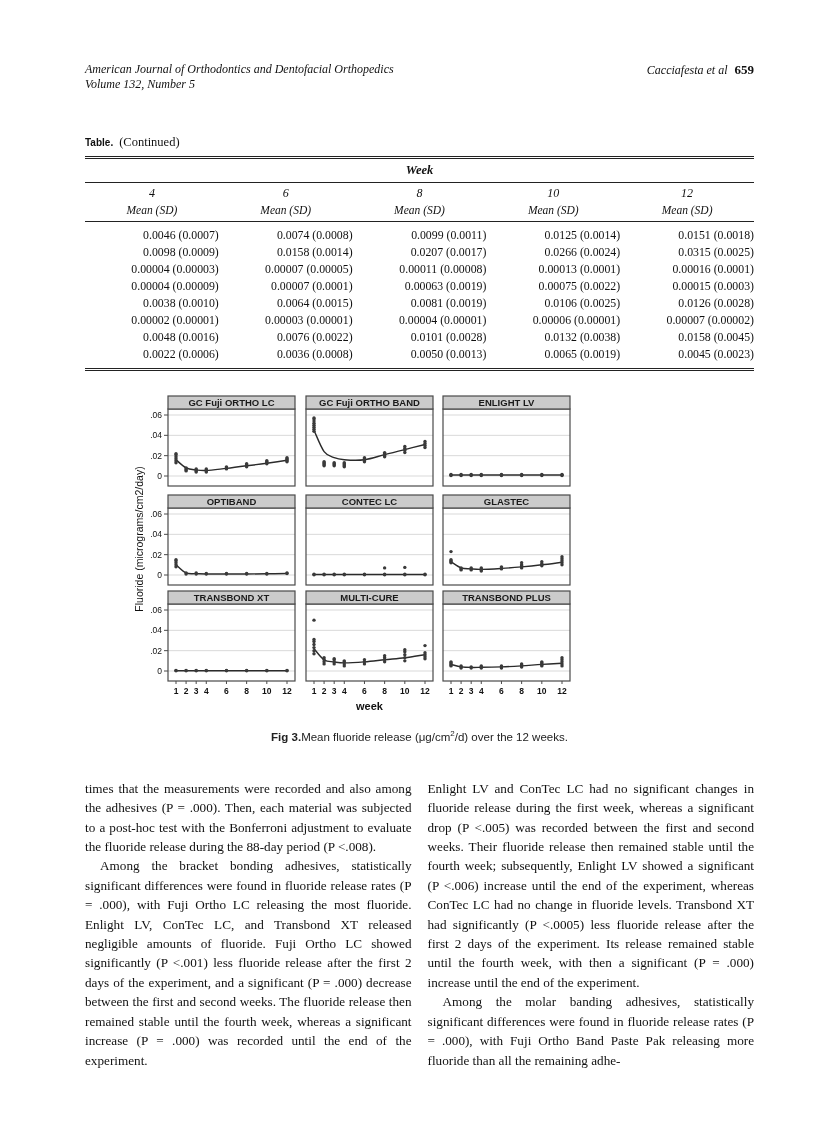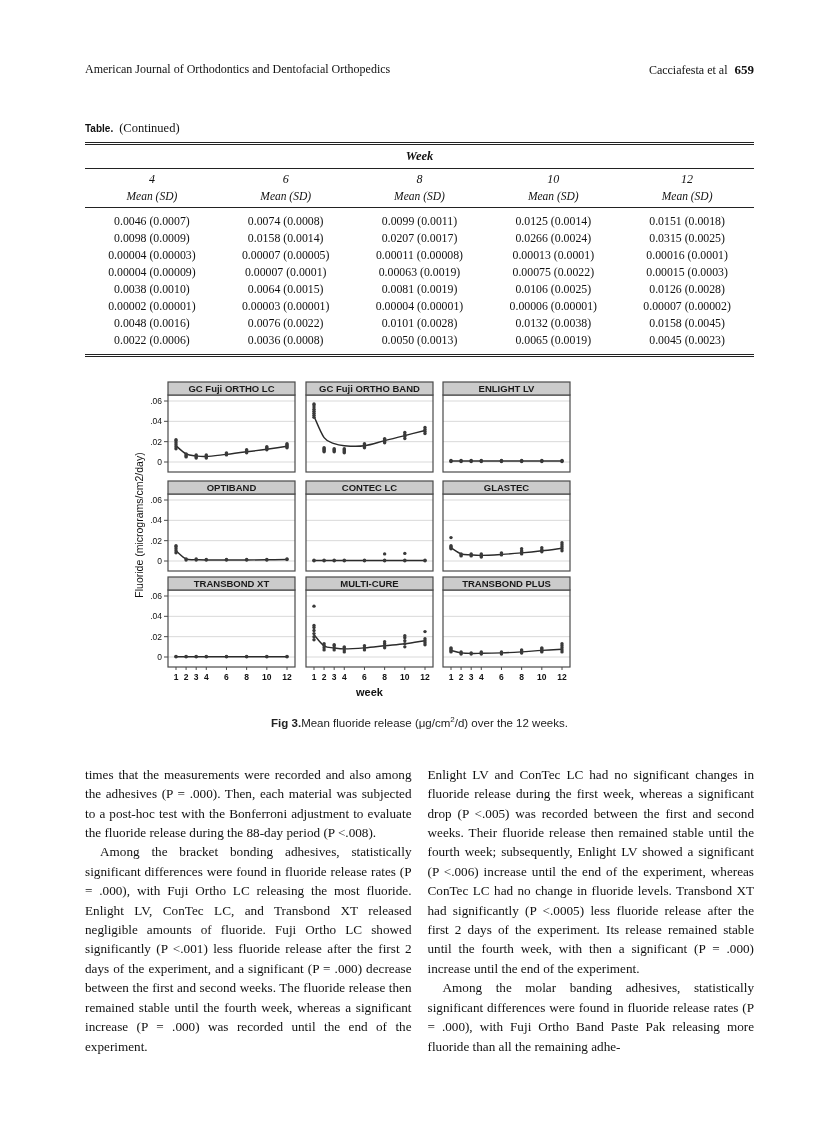--- a/index.html
+++ b/index.html
@@ -6,41 +6,41 @@
   body {
     width:838px; height:1122px; background:#ffffff; color:#111;
     font-family:"Liberation Serif", serif;
     position:relative; overflow:hidden;
   }
   .page { padding:62px 84px 0 85px; }
 
   
   .running-head { display:flex; justify-content:space-between; align-items:flex-start; }
   .rh-left { font-size:12px; line-height:15px; }
-  .rh-italic { }
+  .rh-italic { font-style:italic; }
   .rh-right { font-size:12px; white-space:nowrap;margin-left:28px; }
   .rh-page-num { font-weight:bold; font-style:normal; font-size:13px; margin-left:7px; }
 
   
   .table-block { margin-top:40px; }
   .table-title { margin-bottom:6px; }
   .tt-bold { font-family:"Liberation Sans", sans-serif; font-weight:bold; font-size:10px; }
   .tt-cont { font-size:12.5px; margin-left:2px; }
   table.data-table {
     width:100%; border-collapse:collapse;
     border-top:3px double #222; border-bottom:3px double #222;
   }
   .week-th {
     font-style:italic; font-weight:bold; text-align:center;
     font-size:12.5px; padding:4px 0 4px; border-bottom:1px solid #222;
   }
   #col-head-row th { border-bottom:1px solid #222; font-weight:normal; padding:3px 0 5px; text-align:center; }
   .col-num { font-style:italic; font-size:12px; }
   .col-msd { font-style:italic; font-size:11.5px; padding-top:3px; }
-  #table-body td { font-size:11.8px; text-align:center; padding:1px 0; font-weight:normal;margin-top:16px; }
+  #table-body td { font-size:11.8px; text-align:right; padding:1px 0; font-weight:normal;margin-top:16px; }
   #table-body tr:first-child td { padding-top:6px; }
   #table-body tr:last-child td { padding-bottom:6px; }
 
   
   .figure-block { margin-top:20px; }
   #figure-canvas { margin-left:46px; }
   .fig-caption {
     margin-top:8px; text-align:center;
     font-family:"Liberation Sans", sans-serif; font-size:11.5px; color:#222;
   }
@@ -54,20 +54,21 @@
   .col p.indent { text-indent:15px; }
 </style>
 </head>
 <body>
 
 <div class="page">
 
   <div class="running-head">
     <div class="rh-left">
       <div class="rh-italic">American Journal of Orthodontics and Dentofacial Orthopedics</div>
+      <div class="rh-italic">Volume 132, Number 5</div>
     </div>
     <div class="rh-right">
       <span class="rh-italic">Cacciafesta et al</span><span class="rh-page-num">659</span>
     </div>
   </div>
 
   <div class="table-block">
     <div class="table-title">
       <span class="tt-bold">Table.</span>
       <span class="tt-cont">(Continued)</span>

